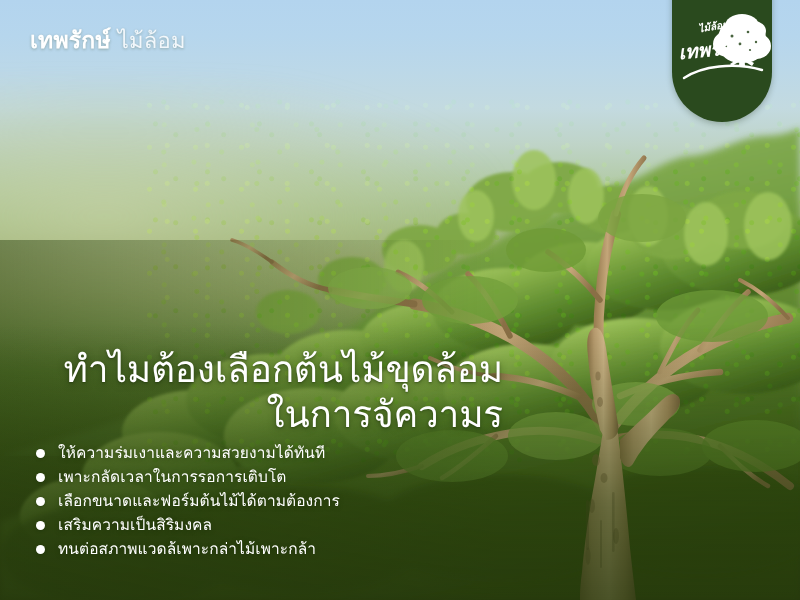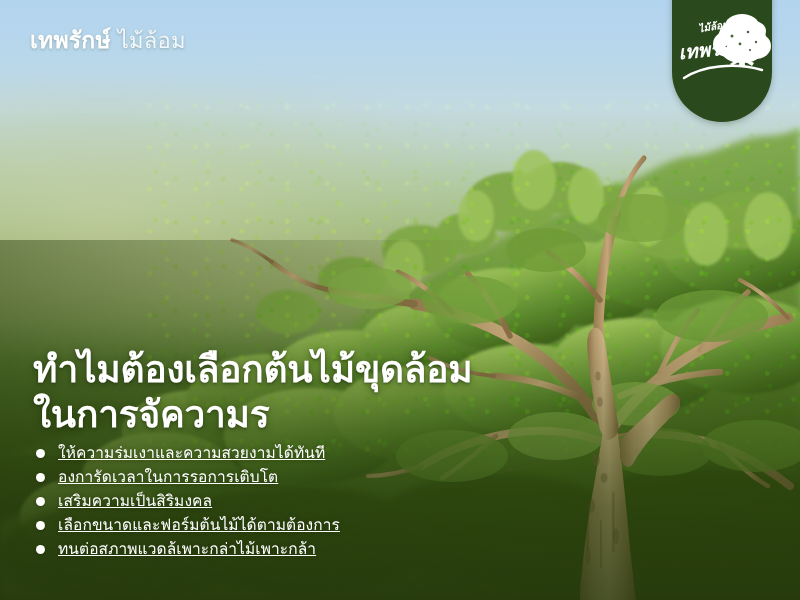--- a/index.html
+++ b/index.html
@@ -176,25 +176,26 @@
     display: block;
   }
 
   
   .headline {
     position: absolute;
     left: 33px;
     top: 322px;
     width: 470px;
     color: #ffffff;
-    font-weight: 700;
+    font-weight: 400;
     font-size: 37px;
     line-height: 1.22;
     letter-spacing: -0.2px;
     text-shadow: 0 2px 7px rgba(25,45,10,0.55), 0 1px 2px rgba(25,45,10,0.45);
+    text-align: right;
   }
   .headline .hl-line { display: block; }
 
   
   .benefit-list {
     position: absolute;
     left: 36px;
     top: 441px;
     width: 430px;
     margin: 0;
@@ -205,21 +206,20 @@
     display: flex;
     align-items: center;
     height: 24px;
     color: #ffffff;
     font-size: 15.5px;
     font-weight: 400;
     line-height: 24px;
     letter-spacing: 0.1px;
     text-shadow: 0 1px 4px rgba(25,45,10,0.6);
     white-space: nowrap;
-    text-decoration: underline;
   }
   .bullet-dot {
     flex: 0 0 auto;
     width: 9px;
     height: 9px;
     border-radius: 50%;
     background: #ffffff;
     margin-right: 13px;
     box-shadow: 0 1px 3px rgba(25,45,10,0.5);
   }
@@ -475,29 +475,29 @@
     <span class="hl-line">ในการจัความร</span>
   </h1>
 
   <ul class="benefit-list">
     <li class="benefit-item">
       <span class="bullet-dot"></span>
       <span>ให้ความร่มเงาและความสวยงามได้ทันที</span>
     </li>
     <li class="benefit-item">
       <span class="bullet-dot"></span>
-      <span>องการัดเวลาในการรอการเติบโต</span>
+      <span>เพาะกลัดเวลาในการรอการเติบโต</span>
+    </li>
+    <li class="benefit-item">
+      <span class="bullet-dot"></span>
+      <span>เลือกขนาดและฟอร์มต้นไม้ได้ตามต้องการ</span>
     </li>
     <li class="benefit-item">
       <span class="bullet-dot"></span>
       <span>เสริมความเป็นสิริมงคล</span>
     </li>
     <li class="benefit-item">
       <span class="bullet-dot"></span>
-      <span>เลือกขนาดและฟอร์มต้นไม้ได้ตามต้องการ</span>
-    </li>
-    <li class="benefit-item">
-      <span class="bullet-dot"></span>
       <span>ทนต่อสภาพแวดล้เพาะกล่าไม้เพาะกล้า</span>
     </li>
   </ul>
 
 </div>
 
 </body></html>

